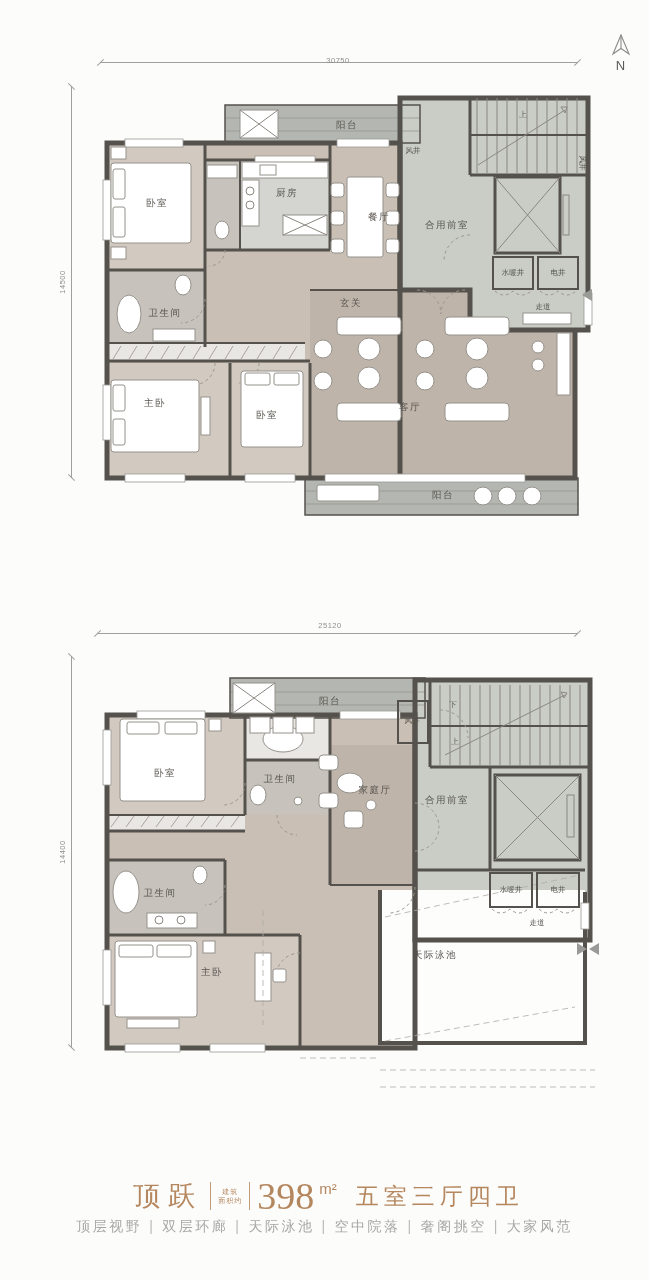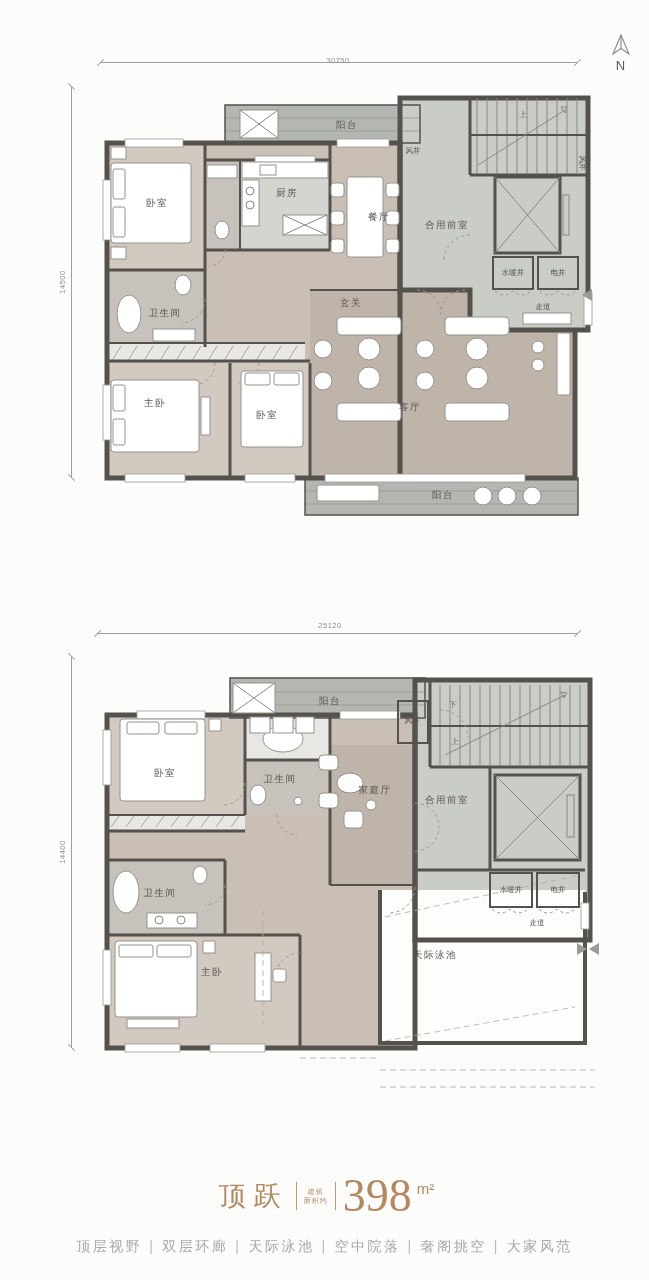--- a/index.html
+++ b/index.html
@@ -40,24 +40,24 @@
   
   .north{position:absolute;left:603px;top:33px;width:36px;text-align:center;color:#77756f}
   .north .n-letter{display:block;font-size:13px;margin-top:1px;color:#5d5b56;letter-spacing:1px}
   
   .footer{position:absolute;left:0;top:1178px;width:649px;text-align:center;color:#b5875f}
   .title-row{display:flex;justify-content:center;align-items:center;gap:7px}
   .t-name{font-size:27px;letter-spacing:8px;font-weight:400;text-indent:8px}
   .vbar{width:1px;height:28px;background:#c09b78}
   .area-note{display:flex;flex-direction:column;justify-content:center;font-size:7px;
        line-height:9px;letter-spacing:1px;color:#b5875f}
-  .t-area{font-size:46px;font-weight:400;line-height:34px;font-family:"Liberation Serif","DejaVu Serif",serif}
+  .t-area{font-size:38px;font-weight:400;line-height:34px;font-family:"Liberation Serif","DejaVu Serif",serif}
   .t-unit{font-size:15px;align-self:flex-start;margin:2px 4px 0 -2px}
   .t-rooms{font-size:23px;letter-spacing:5px;font-weight:500;margin-left:8px}
-  .feature-row{margin-top:24px;font-size:14px;letter-spacing:2.5px;color:#a7a7a5}
+  .feature-row{margin-top:4px;font-size:14px;letter-spacing:2.5px;color:#a7a7a5}
   .feature-row .sep{margin:0 7px;color:#b9b9b7}
 </style>
 </head>
 <body>
 
 <div class="north">
   <svg width="24" height="24" viewBox="0 0 24 24" style="margin:0 auto;display:block">
     <path d="M12,2 L20,21 L12,15.5 L4,21 Z" fill="none" stroke="#8a8a86" stroke-width="1.1"></path>
     <path d="M12,2 V15.5" stroke="#8a8a86" stroke-width="1.1"></path>
   </svg>
@@ -385,17 +385,18 @@
   <div class="title-row">
     <span class="t-name">顶跃</span>
     <span class="vbar"></span>
     <span class="area-note">
       <span>建筑</span>
       <span>面积约</span>
     </span>
     <span class="vbar"></span>
     <span class="t-area">398</span>
     <span class="t-unit">m²</span>
+    <span class="t-rooms">五室三厅四卫</span>
   </div>
   <div class="feature-row">
     <span>顶层视野</span><span class="sep">|</span><span>双层环廊</span><span class="sep">|</span><span>天际泳池</span><span class="sep">|</span><span>空中院落</span><span class="sep">|</span><span>奢阁挑空</span><span class="sep">|</span><span>大家风范</span>
   </div>
 </div>
 
 </body></html>

